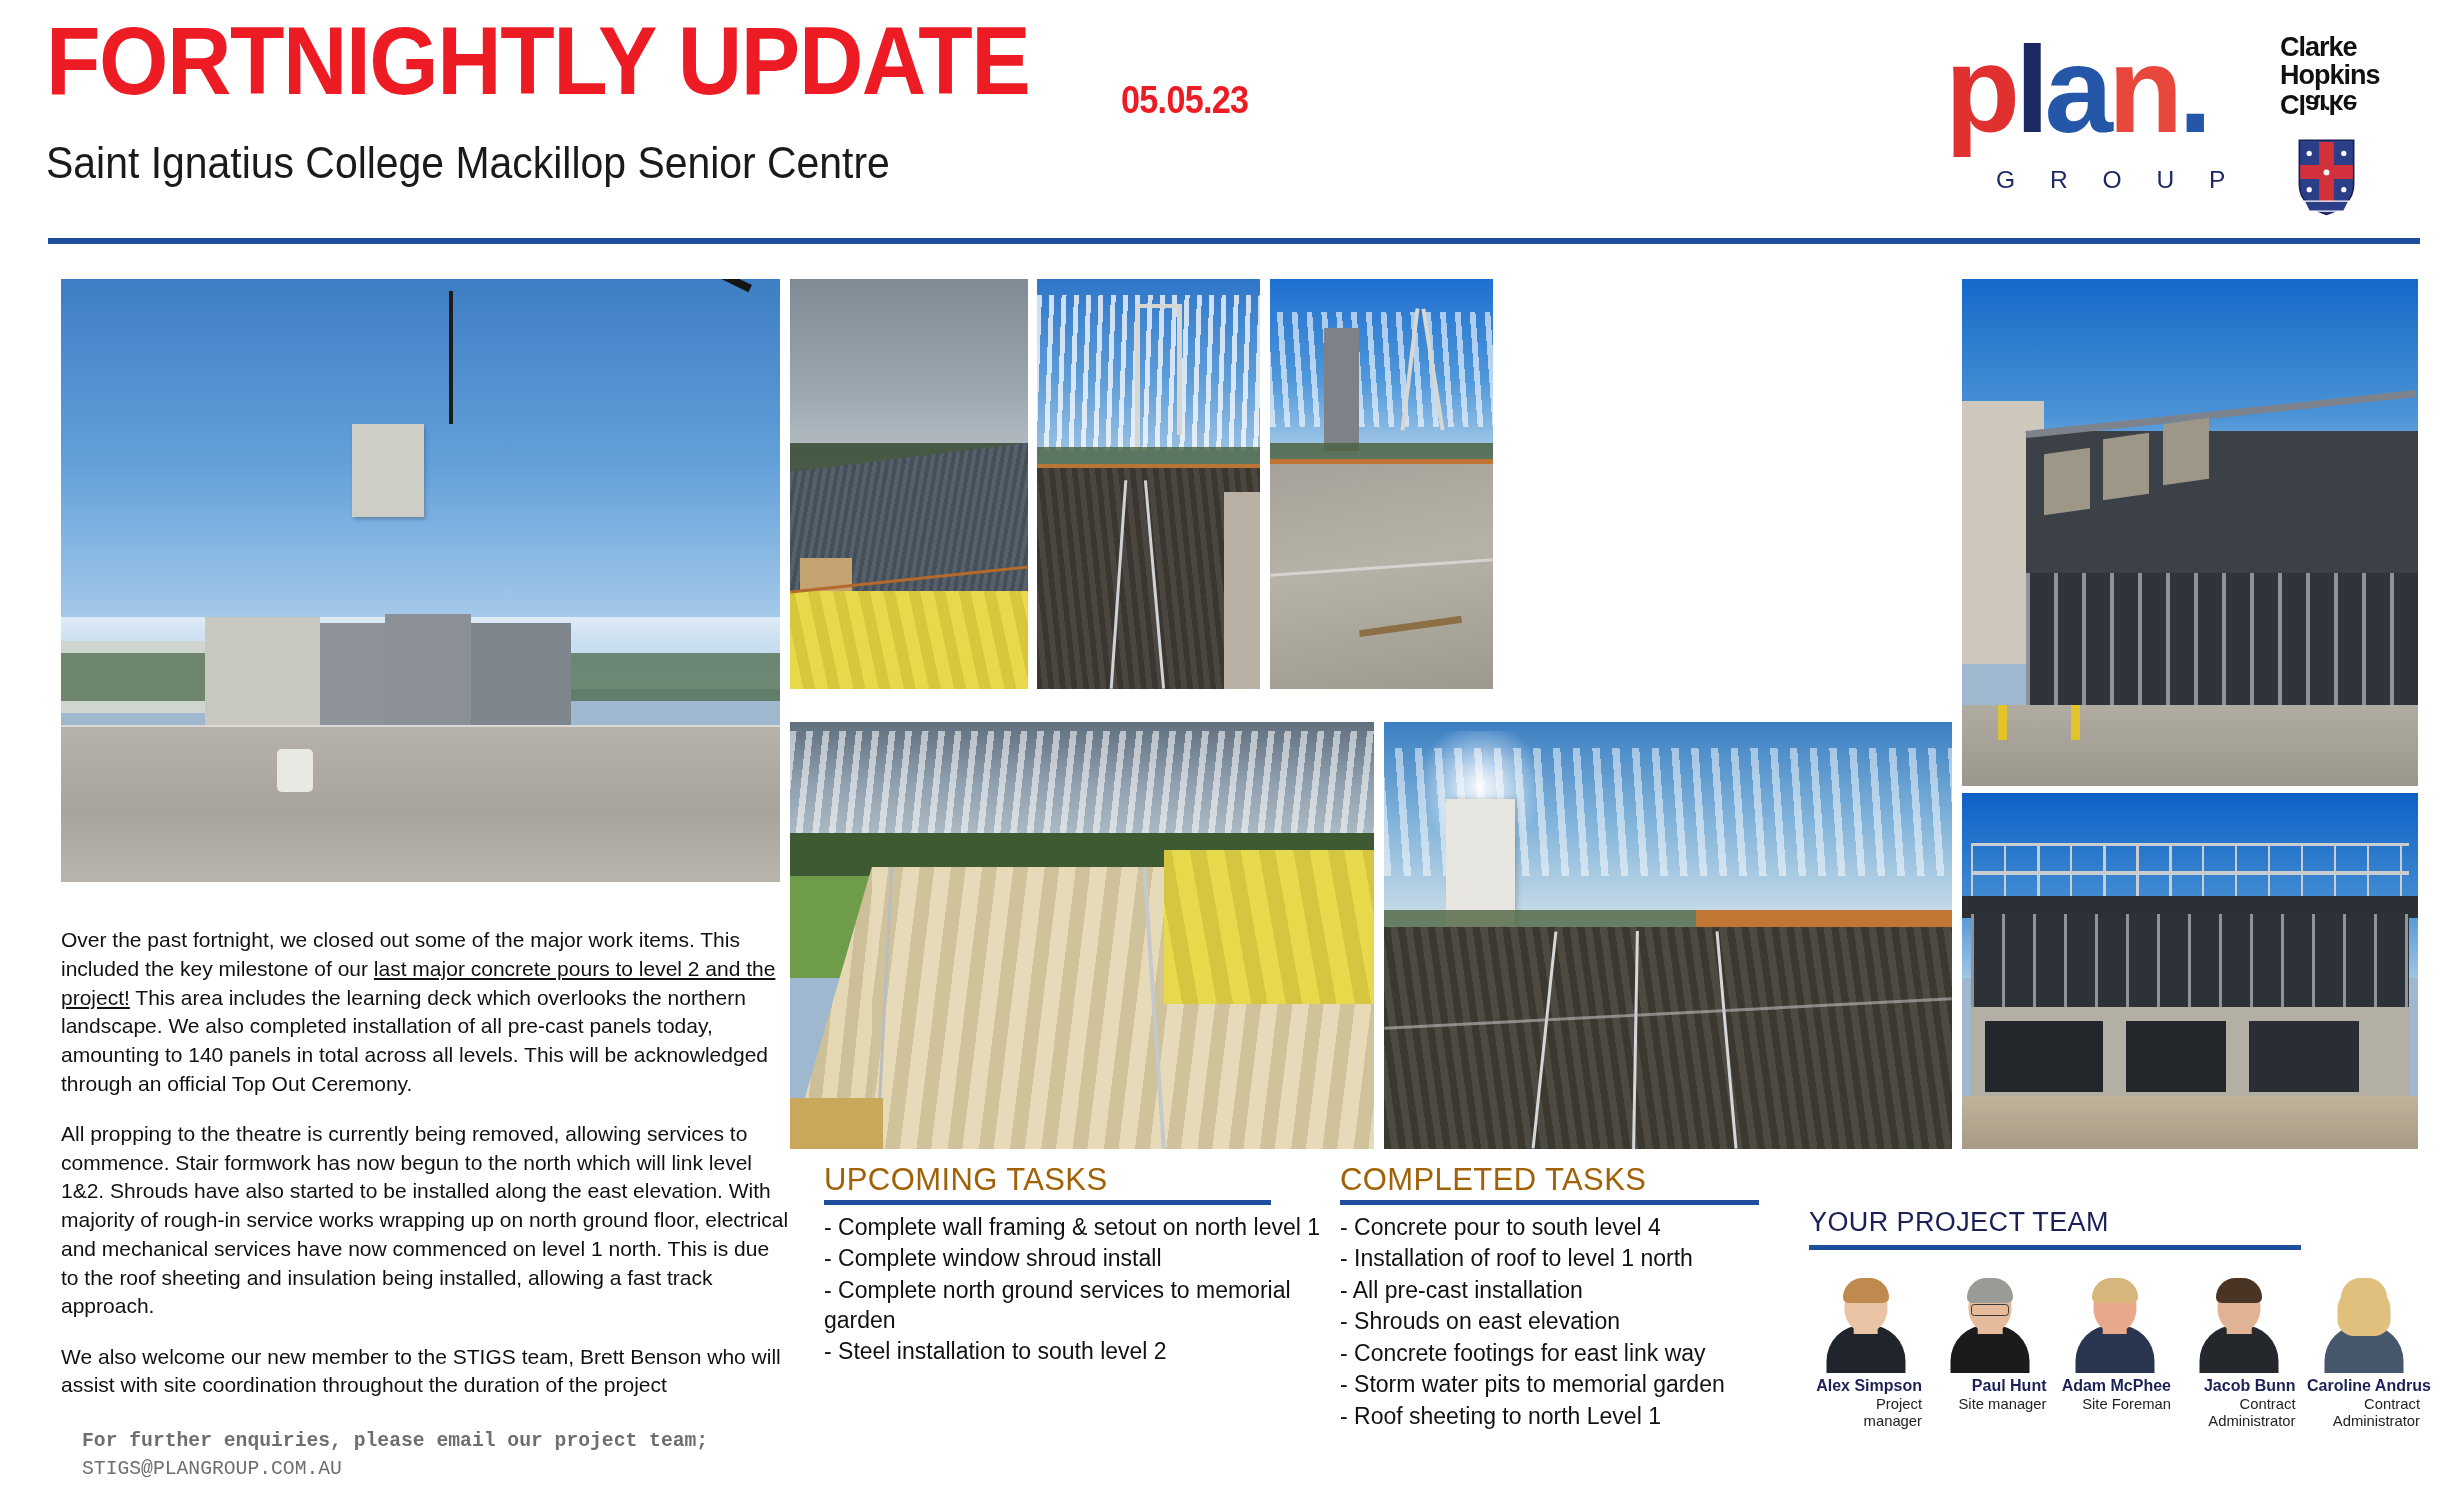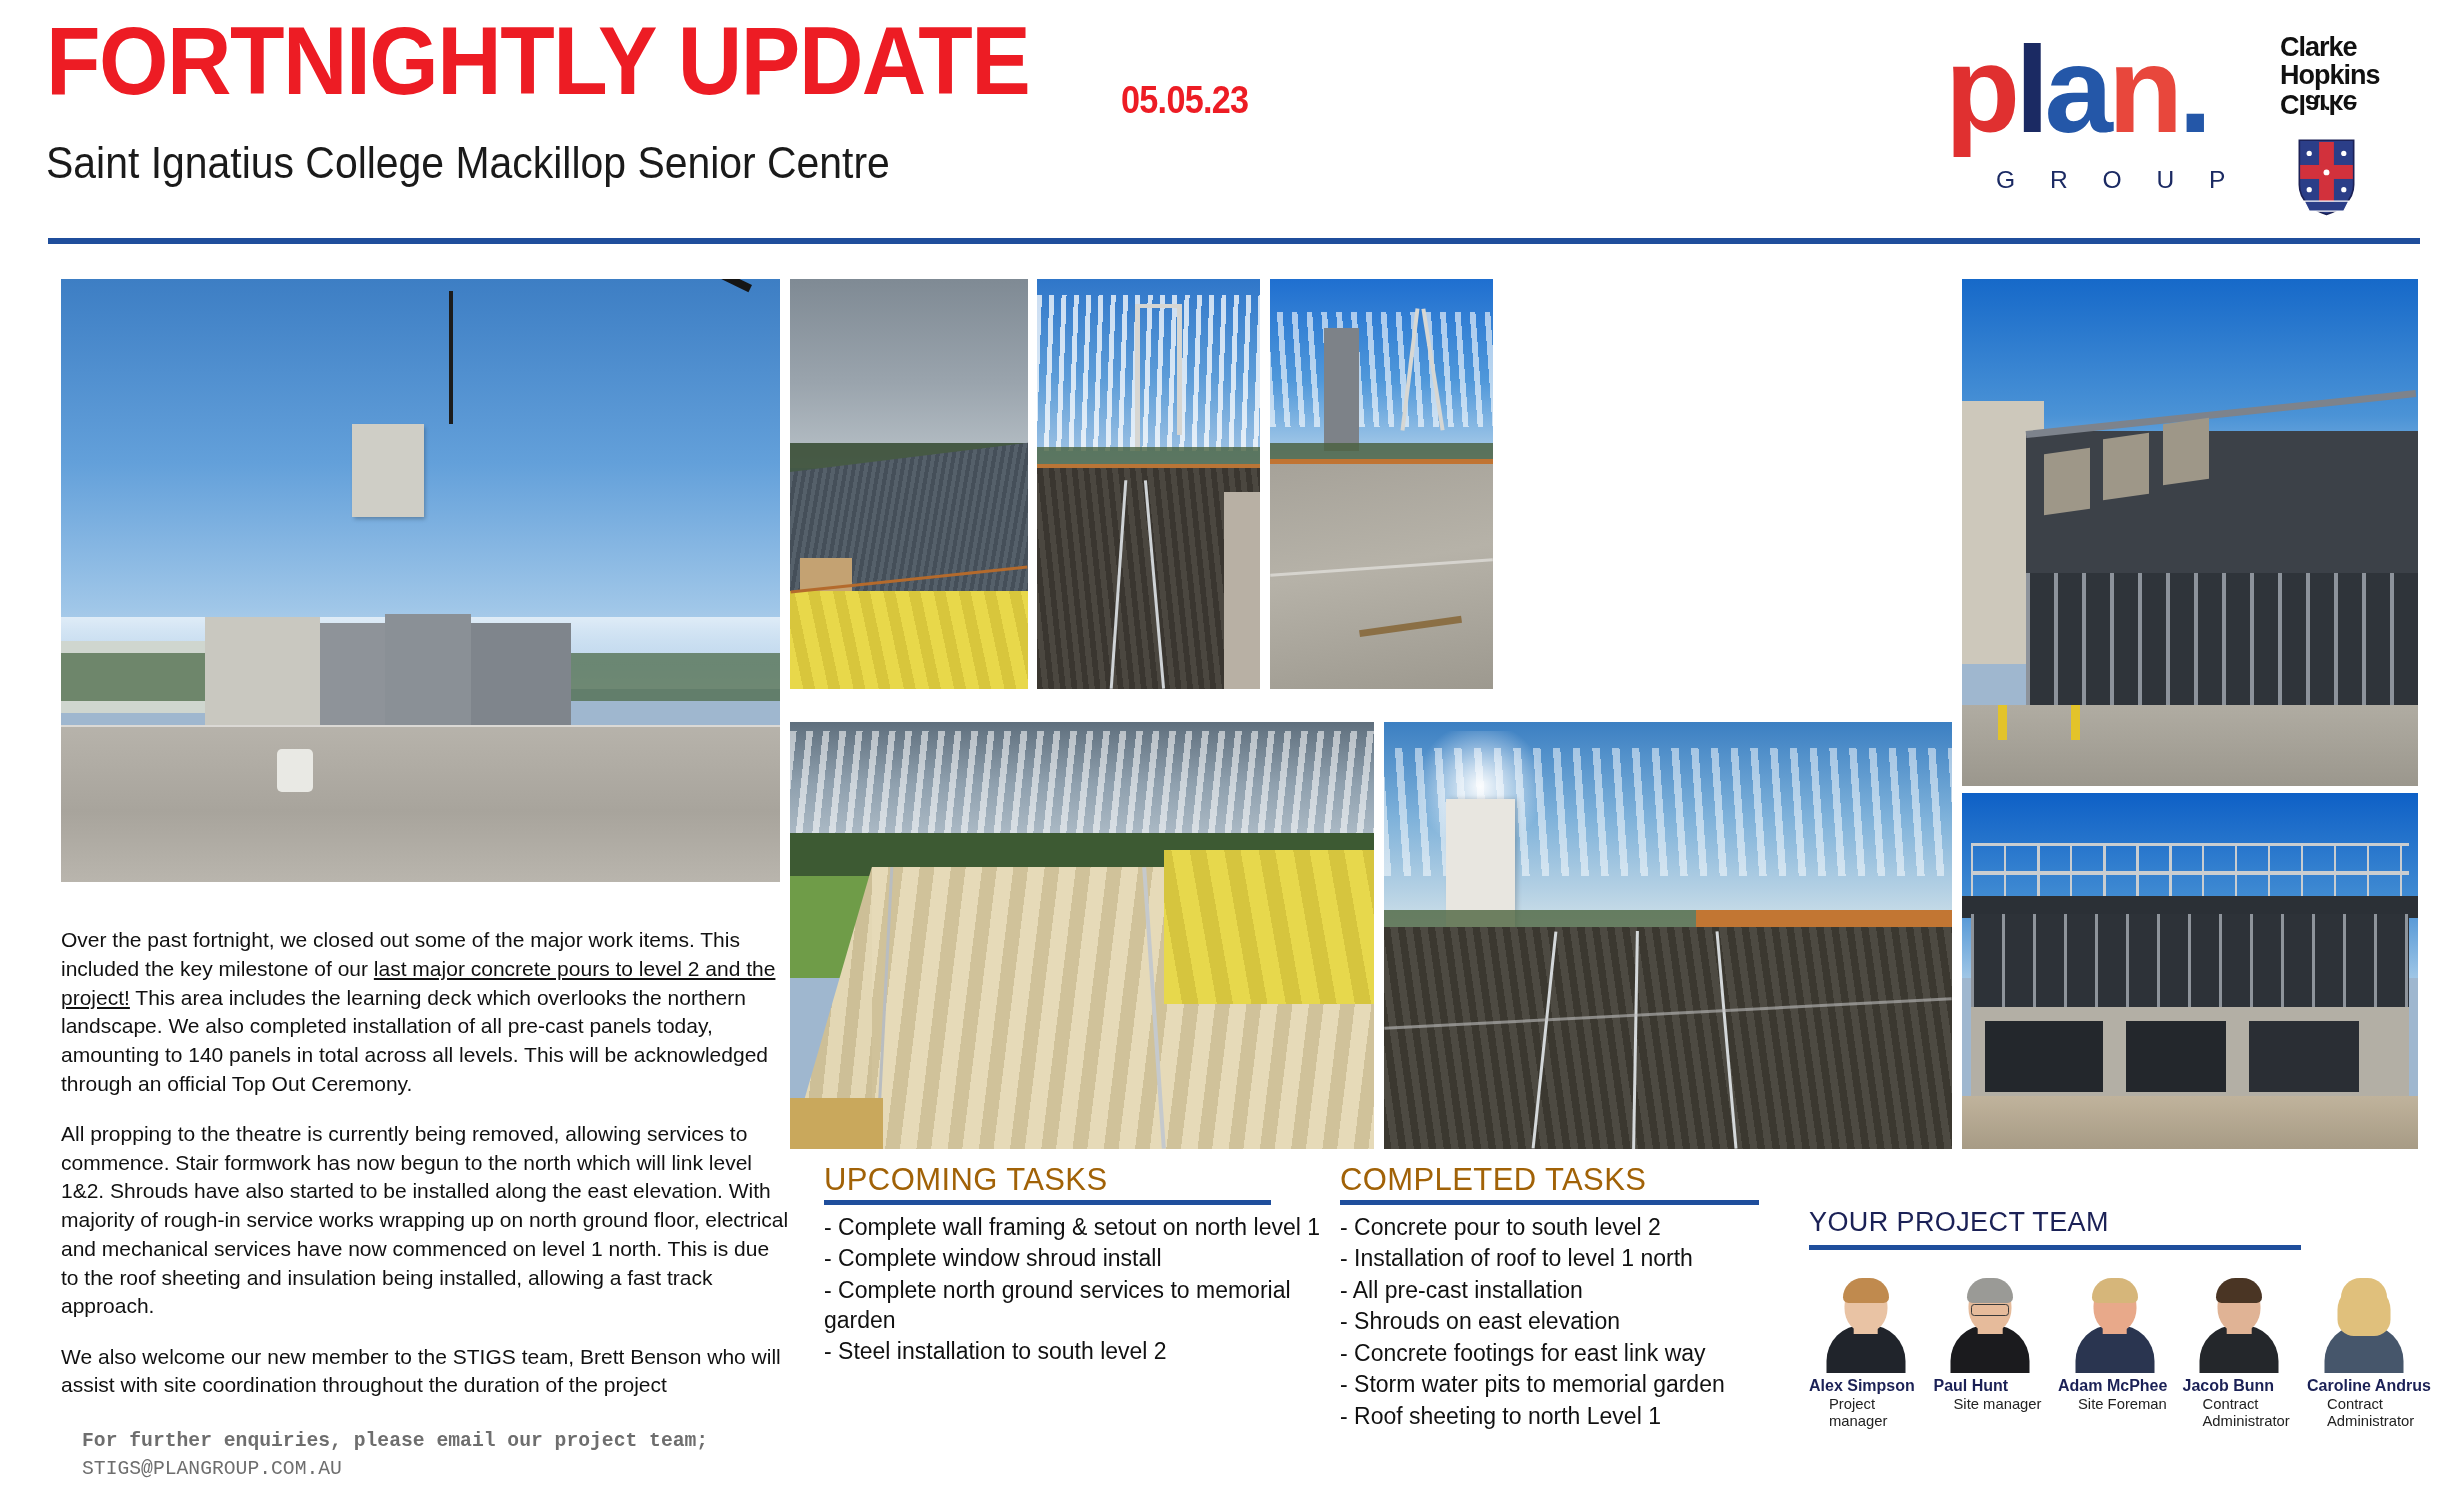--- a/index.html
+++ b/index.html
@@ -60,21 +60,21 @@
   #upcoming{left:824px;top:1164px;width:509px;}
   #upcoming .task-rule{width:447px;}
   #completed{left:1340px;top:1164px;width:460px;}
   #completed .task-rule{width:419px;}
 
   
   #team{position:absolute;left:1809px;top:1207px;width:624px;}
   #team-head{font-size:27px;color:#1B2156;letter-spacing:0.4px;white-space:nowrap;}
   #team-rule{width:492px;height:4.9px;background:#1F4E9C;margin-top:7.4px;}
   #team-row{display:flex;gap:11.5px;margin-top:18px;}
-  .member{width:113px;text-align:left;}
+  .member{width:113px;text-align:right;}
   .m-photo{width:90px;height:105px;margin:0 auto;position:relative;overflow:hidden;}
   .m-head{position:absolute;left:50%;transform:translateX(-50%);border-radius:50% 50% 46% 46%;}
   .m-body{position:absolute;left:50%;bottom:0;transform:translateX(-50%);
           border-radius:36px 36px 0 0;}
   .m-name{font-size:16px;font-weight:bold;color:#1B2156;margin-top:3.3px;
           line-height:1.1;white-space:nowrap;}
   .m-role{font-size:14.8px;color:#222;line-height:1.14;margin-top:1.6px;margin-left:20px;}
 </style>
 </head>
 <body>
@@ -260,21 +260,21 @@
     <li>- Complete window shroud install</li>
     <li>- Complete north ground services to memorial garden</li>
     <li>- Steel installation to south level 2</li>
   </ul>
 </div>
 
 <div class="task-col" id="completed">
   <div class="task-head">COMPLETED TASKS</div>
   <div class="task-rule"></div>
   <ul class="task-list">
-    <li>- Concrete pour to south level 2</li>
+    <li>- Concrete pour to south level 4</li>
     <li>- Installation of roof to level 1 north</li>
     <li>- All pre-cast installation</li>
     <li>- Shrouds on east elevation</li>
     <li>- Concrete footings for east link way</li>
     <li>- Storm water pits to memorial garden</li>
     <li>- Roof sheeting to north Level 1</li>
   </ul>
 </div>
 
 <div id="team">

